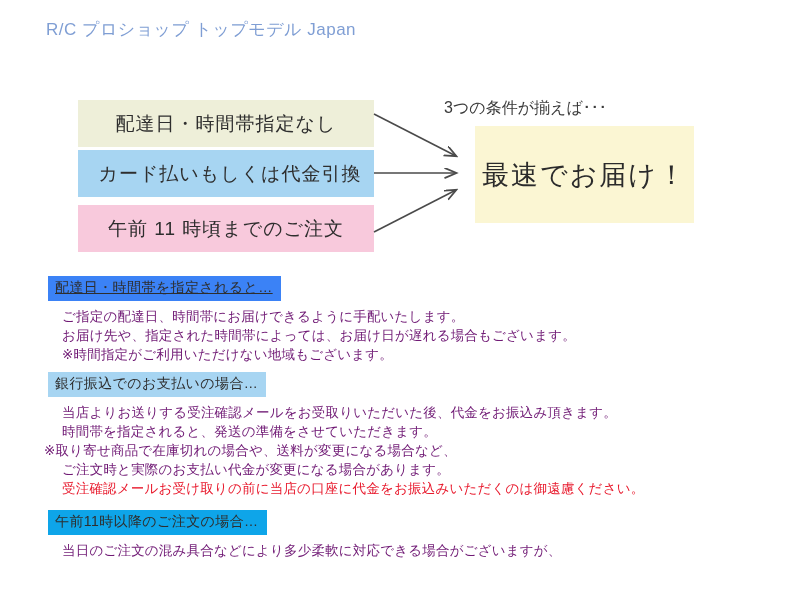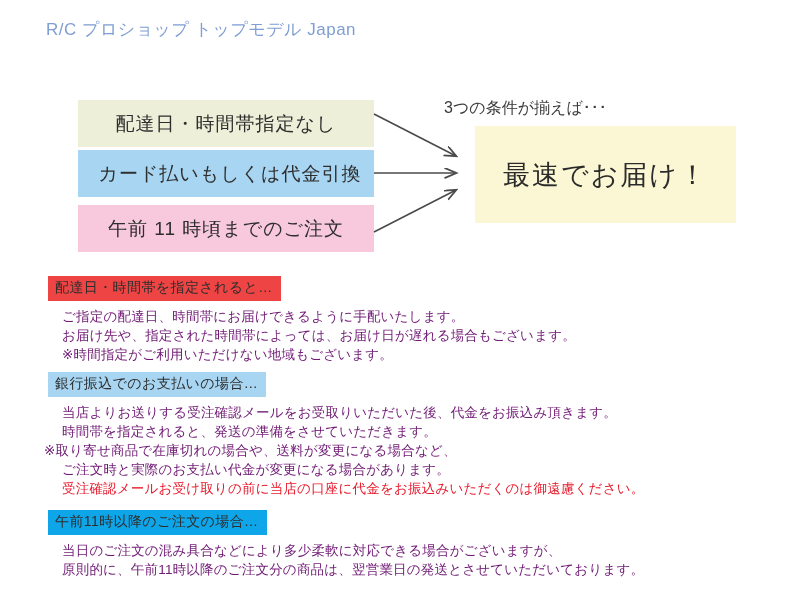--- a/index.html
+++ b/index.html
@@ -75,21 +75,21 @@
     left: 444px;
     top: 98px;
     font-size: 16px;
     color: #3a3a3a;
     white-space: nowrap;
   }
   .result-box {
     position: absolute;
     left: 475px;
     top: 126px;
-    width: 261px;
+    width: 219px;
     height: 97px;
     background: #fbf6d3;
     display: flex;
     align-items: center;
     justify-content: center;
     font-size: 27px;
     color: #2b2b2b;
     letter-spacing: 2px;
     box-sizing: border-box;
   }
@@ -102,21 +102,21 @@
   }
   .sec-head {
     display: inline-block;
     margin-left: 48px;
     padding: 3px 8px 4px 7px;
     font-size: 14px;
     color: #2e2e2e;
     letter-spacing: 0.4px;
     white-space: nowrap;
   }
-  .head-green { background: #ef4444; }
+  .head-green { background: #3b82f6; text-decoration: underline; }
   .head-blue  { background: #a7d5f2; }
   .head-pink  { background: #0ea5e9; }
 
   .sec-body {
     margin: 6px 0 0 0;
     padding: 0;
     list-style: none;
   }
   .sec-body li {
     font-size: 13.5px;
@@ -179,17 +179,16 @@
       <li class="hang">※取り寄せ商品で在庫切れの場合や、送料が変更になる場合など、</li>
       <li>ご注文時と実際のお支払い代金が変更になる場合があります。</li>
       <li class="warn">受注確認メールお受け取りの前に当店の口座に代金をお振込みいただくのは御遠慮ください。</li>
     </ul>
   </div>
 
   <div class="section s3">
     <div class="sec-head head-pink">午前11時以降のご注文の場合…</div>
     <ul class="sec-body">
       <li>当日のご注文の混み具合などにより多少柔軟に対応できる場合がございますが、</li>
-      <li>原則的に、午前11時以降のご注文分の商品は、翌営業日の発送とさせていただいております。</li>
     </ul>
   </div>
 
 </div>
 
 </body></html>

